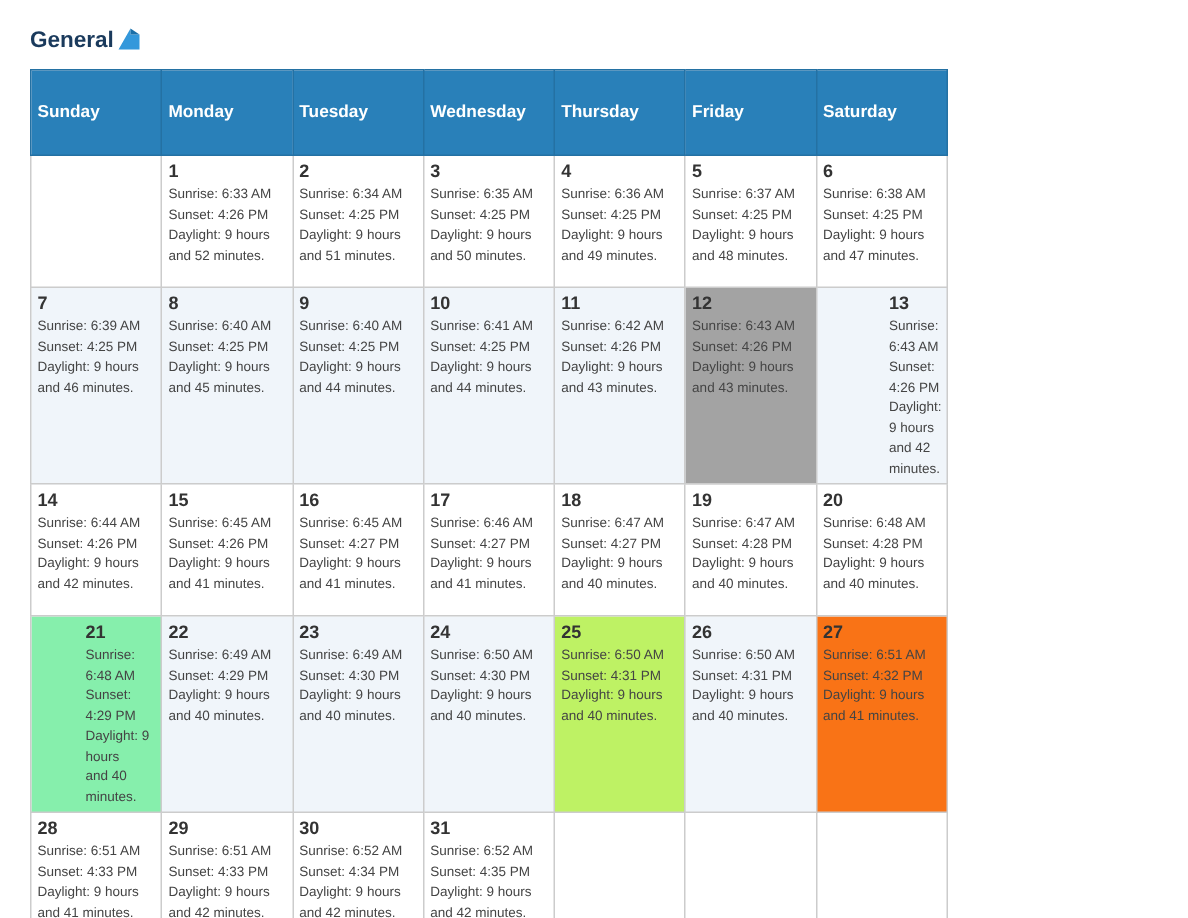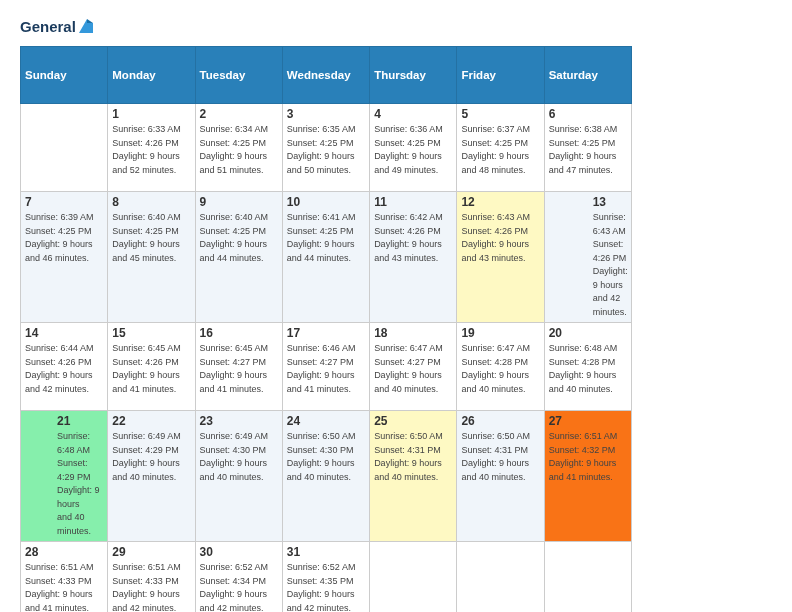--- a/index.html
+++ b/index.html
@@ -202,21 +202,21 @@
             <div class="cell-text">Daylight: 9 hours</div>
             <div class="cell-text">and 44 minutes.</div>
           </td>
           <td style="background: rgb(240, 245, 250);">
             <span class="day-num">11</span>
             <div class="cell-text">Sunrise: 6:42 AM</div>
             <div class="cell-text">Sunset: 4:26 PM</div>
             <div class="cell-text">Daylight: 9 hours</div>
             <div class="cell-text">and 43 minutes.</div>
           </td>
-          <td style="background: #fef9c3; margin-left: 16px;">
+          <td style="background: #a3a3a3; margin-left: 16px;">
             <span class="day-num">12</span>
             <div class="cell-text">Sunrise: 6:43 AM</div>
             <div class="cell-text">Sunset: 4:26 PM</div>
             <div class="cell-text">Daylight: 9 hours</div>
             <div class="cell-text">and 43 minutes.</div>
           </td>
           <td style="background: rgb(240, 245, 250); padding-left: 48px;">
             <span class="day-num">13</span>
             <div class="cell-text">Sunrise: 6:43 AM</div>
             <div class="cell-text">Sunset: 4:26 PM</div>
@@ -297,21 +297,21 @@
             <div class="cell-text">Daylight: 9 hours</div>
             <div class="cell-text">and 40 minutes.</div>
           </td>
           <td style="background: rgb(240, 245, 250);">
             <span class="day-num">24</span>
             <div class="cell-text">Sunrise: 6:50 AM</div>
             <div class="cell-text">Sunset: 4:30 PM</div>
             <div class="cell-text">Daylight: 9 hours</div>
             <div class="cell-text">and 40 minutes.</div>
           </td>
-          <td style="background: #fef9c3;">
+          <td style="background: #bef264;">
             <span class="day-num">25</span>
             <div class="cell-text">Sunrise: 6:50 AM</div>
             <div class="cell-text">Sunset: 4:31 PM</div>
             <div class="cell-text">Daylight: 9 hours</div>
             <div class="cell-text">and 40 minutes.</div>
           </td>
           <td style="background: rgb(240, 245, 250);">
             <span class="day-num">26</span>
             <div class="cell-text">Sunrise: 6:50 AM</div>
             <div class="cell-text">Sunset: 4:31 PM</div>

